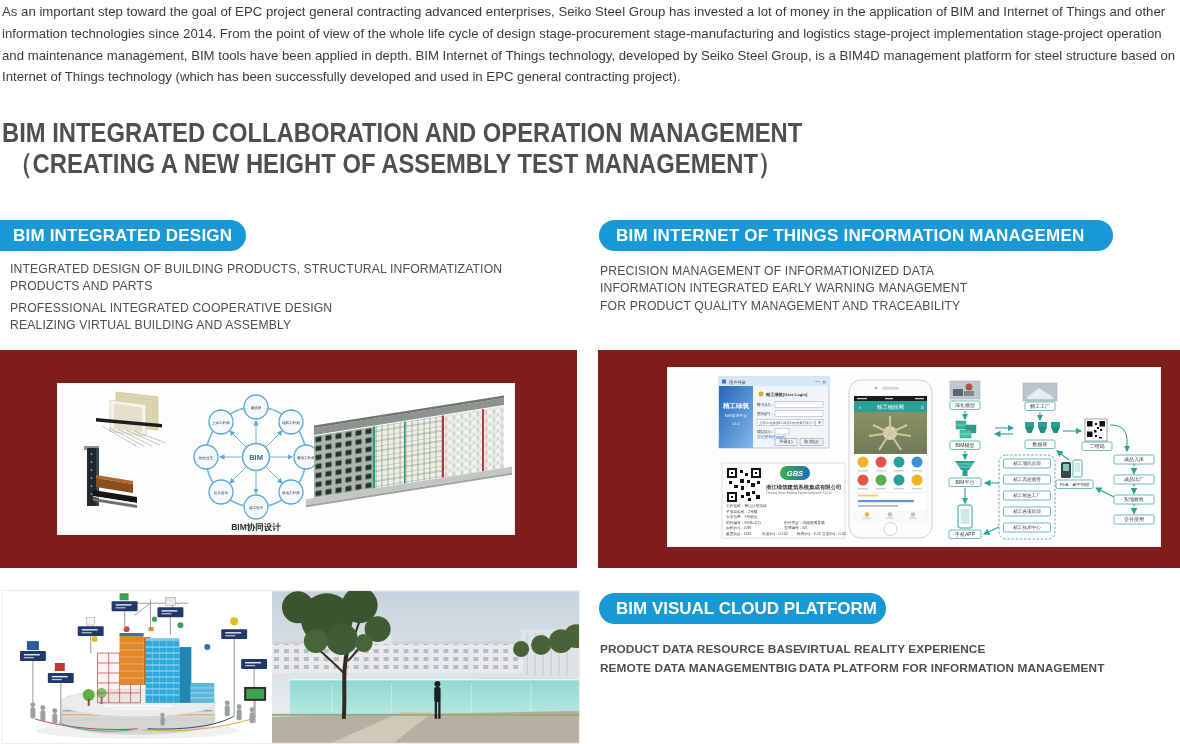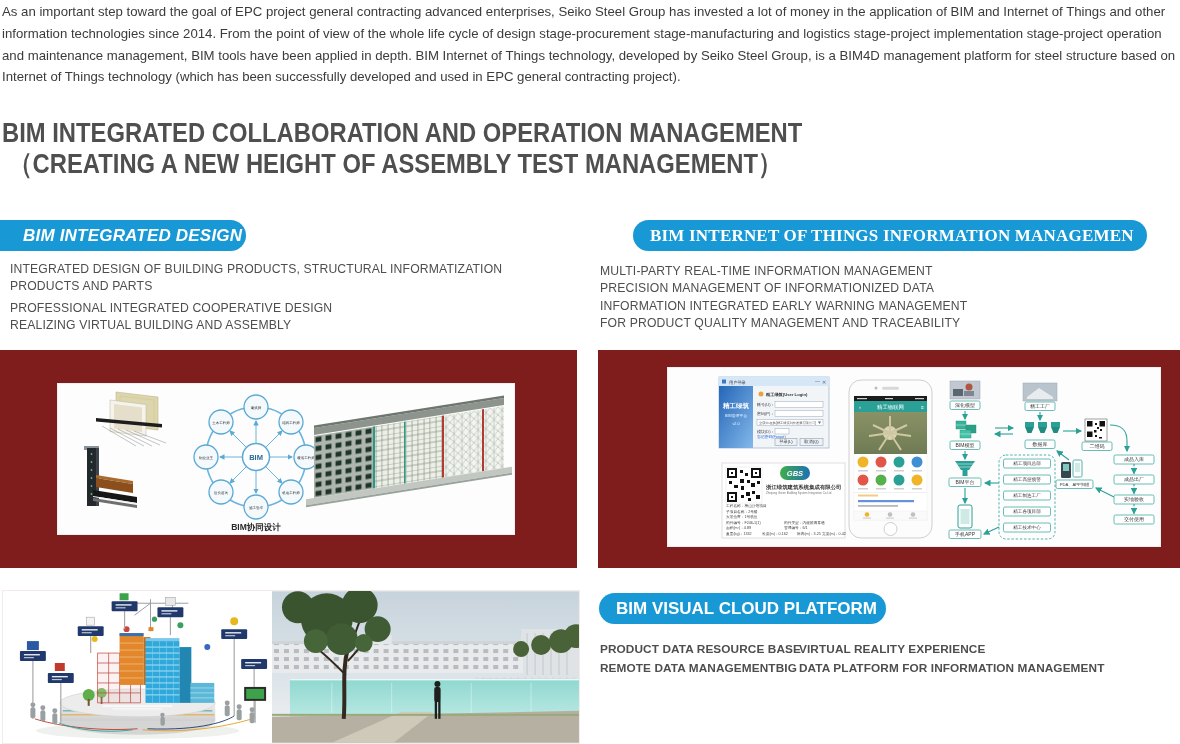--- a/index.html
+++ b/index.html
@@ -6,22 +6,22 @@
   .page{position:relative;width:1180px;height:744px;overflow:hidden;background:#fff;
         font-family:"Liberation Sans",sans-serif;}
   .intro{position:absolute;left:2px;top:1px;width:1177px;margin:0;
          font-size:13.2px;line-height:21.8px;color:#3b3b3b;}
   .heading{position:absolute;left:2px;top:117px;color:#4f4f4f;font-weight:bold;
            transform:scaleX(.85);transform-origin:0 0;white-space:nowrap;}
   .h1l{font-size:28px;line-height:31px;}
   .h2l{font-size:28px;line-height:31px;padding-left:8px;}
   .pill{position:absolute;height:31px;background:#1899d6;color:#fff;font-weight:bold;
         font-size:17px;line-height:31px;letter-spacing:.2px;box-sizing:border-box;white-space:nowrap;overflow:hidden;}
-  .pill-left{left:0;top:220px;width:246px;border-radius:0 16px 16px 0;padding-left:23px;font-style:italic;}
-  .pill-right{left:633px;top:220px;width:514px;border-radius:16px;padding-left:17px;font-family:Liberation Serif, serif;}
+  .pill-left{left:0;top:220px;width:246px;border-radius:0 16px 16px 0;padding-left:13px;}
+  .pill-right{left:599px;top:220px;width:514px;border-radius:16px;padding-left:17px;}
   .pill-bottom{left:599px;top:593px;width:287px;border-radius:16px;padding-left:17px;letter-spacing:0;}
   .bullets{position:absolute;font-weight:normal;color:#4e4e4e;letter-spacing:.15px;}
   .b-left{left:10px;top:261px;width:512px;font-size:12.2px;line-height:17px;}
   .b-left .grp{margin-bottom:5px;}
   .b-right{left:600px;top:263px;width:525px;font-size:12.2px;line-height:17.3px;}
   .panel{position:absolute;top:350px;height:218px;background:#7f1d1d;}
   .panel-l{left:0;width:577px;}
   .panel-r{left:598px;width:582px;}
   .inner{position:absolute;background:#fdfdfd;border:1px solid #edf0f0;}
   .inner-l{left:57px;top:33px;width:456px;height:150px;}
@@ -60,21 +60,20 @@
     <div class="grp">INTEGRATED DESIGN OF BUILDING PRODUCTS, STRUCTURAL INFORMATIZATION PRODUCTS AND PARTS</div>
     <div class="grp2">
       <div>PROFESSIONAL INTEGRATED COOPERATIVE DESIGN</div>
       <div>REALIZING VIRTUAL BUILDING AND ASSEMBLY</div>
     </div>
   </div>
 
   <div class="pill pill-right">BIM INTERNET OF THINGS INFORMATION MANAGEMEN</div>
 
   <div class="bullets b-right">
-    <div>MULTI-PARTY REAL-TIME INFORMATION MANAGEMENT</div>
     <div>PRECISION MANAGEMENT OF INFORMATIONIZED DATA</div>
     <div>INFORMATION INTEGRATED EARLY WARNING MANAGEMENT</div>
     <div>FOR PRODUCT QUALITY MANAGEMENT AND TRACEABILITY</div>
   </div>
 
   <div class="panel panel-l">
     <div class="inner inner-l">
       <svg viewBox="0 0 456 150" width="456" height="150">
         <defs>
           <marker id="arb" markerWidth="6" markerHeight="6" refX="5" refY="3" orient="auto">

